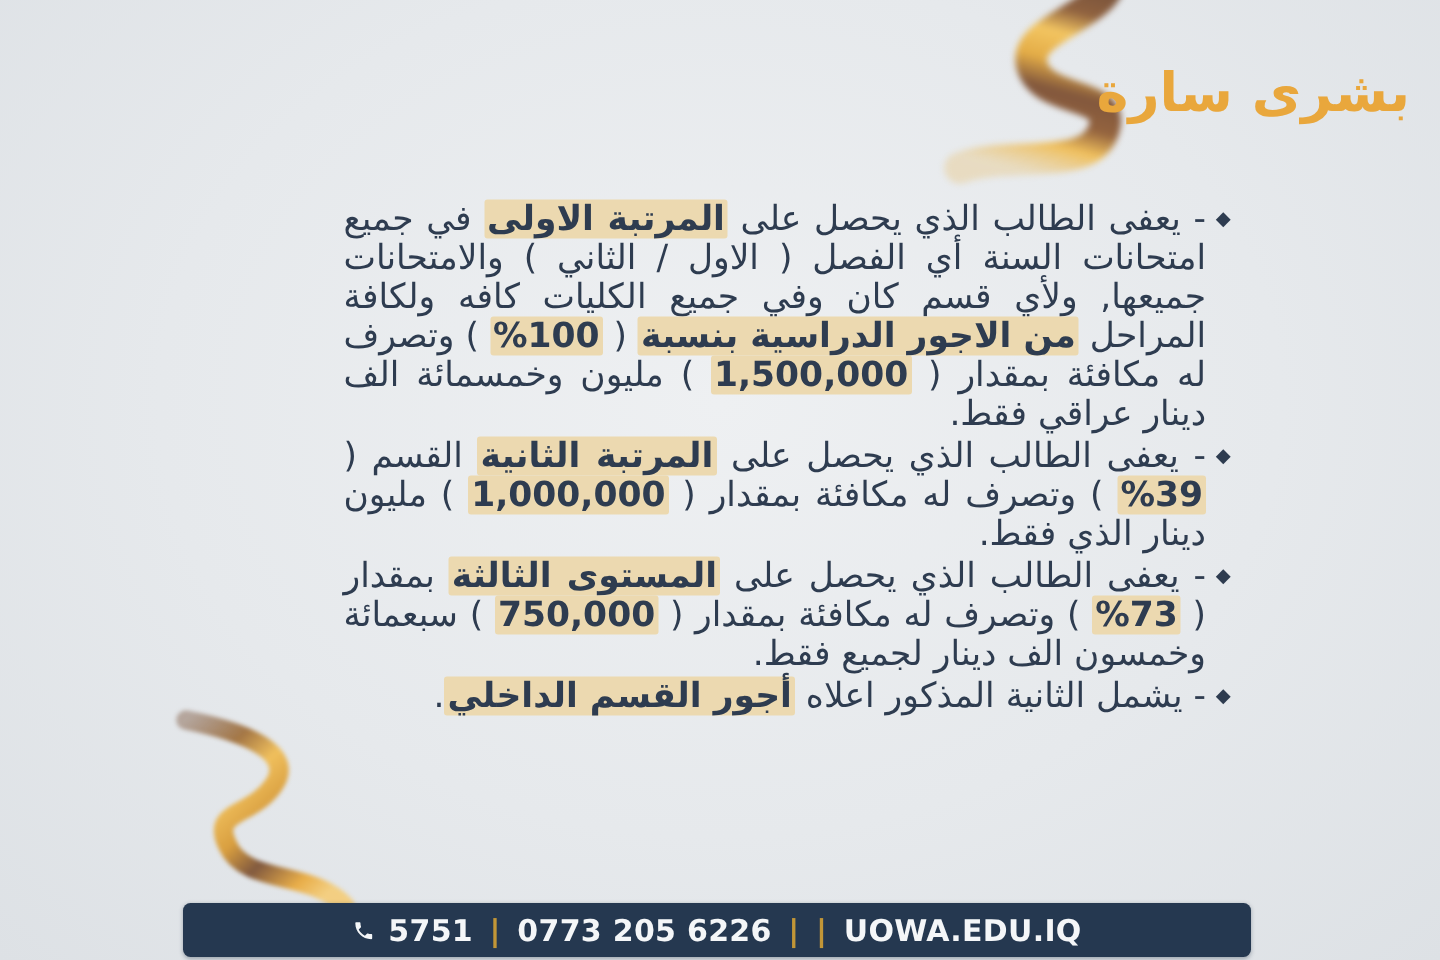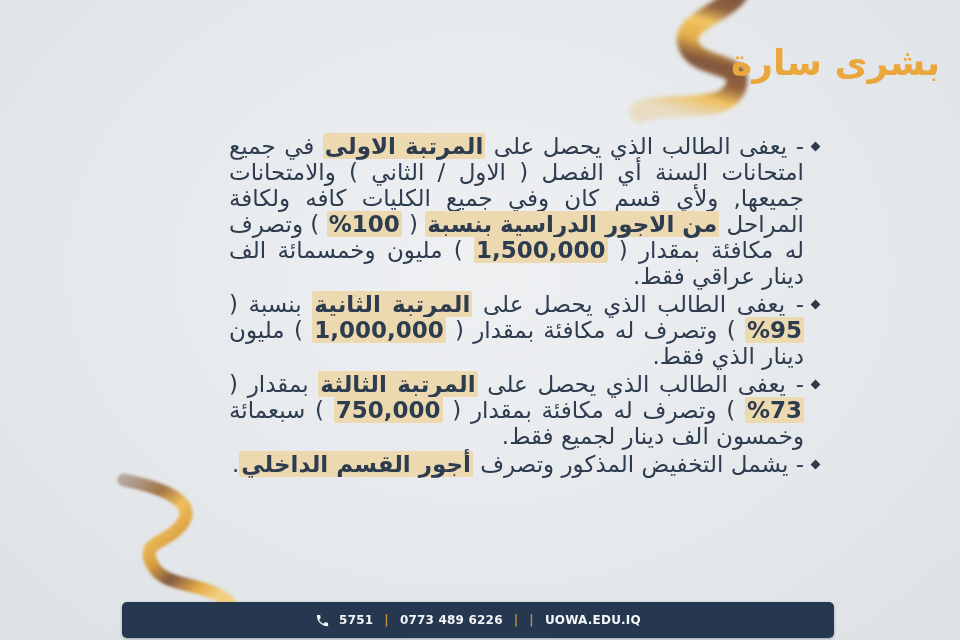--- a/index.html
+++ b/index.html
@@ -47,21 +47,21 @@
     box-decoration-break:clone;-webkit-box-decoration-break:clone;
   }
   .footer-bar{
     position:absolute;left:122px;top:602px;width:712px;height:36px;
     background:var(--footer-bg);border-radius:5px;
     display:flex;align-items:center;justify-content:center;
     box-shadow:0 1px 3px rgba(30,45,65,.35);
   }
   .footer-contact{
     direction:ltr;display:flex;align-items:center;gap:11px;
-    color:var(--footer-text);font-size:12px;font-weight:600;letter-spacing:.2px;
+    color:var(--footer-text);font-size:20px;font-weight:600;letter-spacing:.2px;
   }
   .footer-sep{color:var(--footer-separator);font-weight:700;}
   .phone-icon{display:inline-flex;margin-right:-2px;}
   .ribbon{position:absolute;pointer-events:none;}
   .ribbon-top{left:618px;top:-12px;filter:blur(2px);}
   .ribbon-left{left:112px;top:462px;filter:blur(1.4px);}
 </style>
 </head>
 <body>
 
@@ -101,45 +101,45 @@
   <h1 class="title">بشرى سارة</h1>
 
   <div class="content">
     <div class="bullet-row">
       <span class="bullet-marker"></span>
       <p class="bullet-text"><span>- يعفى الطالب الذي يحصل على </span><span class="hl">المرتبة الاولى</span><span> في جميع امتحانات السنة أي الفصل ( الاول / الثاني ) والامتحانات جميعها, ولأي قسم كان وفي جميع الكليات كافه ولكافة المراحل </span><span class="hl">من الاجور الدراسية بنسبة</span><span> ( </span><span class="hl">100%</span><span> ) وتصرف له مكافئة بمقدار ( </span><span class="hl">1,500,000</span><span> ) مليون وخمسمائة الف دينار عراقي فقط.</span></p>
     </div>
 
     <div class="bullet-row">
       <span class="bullet-marker"></span>
-      <p class="bullet-text"><span>- يعفى الطالب الذي يحصل على </span><span class="hl">المرتبة الثانية</span><span> بنسبة ( </span><span class="hl">95%</span><span> ) وتصرف له مكافئة بمقدار ( </span><span class="hl">1,000,000</span><span> ) مليون دينار الذي فقط.</span></p>
+      <p class="bullet-text"><span>- يعفى الطالب الذي يحصل على </span><span class="hl">المرتبة الثانية</span><span> القسم ( </span><span class="hl">39%</span><span> ) وتصرف له مكافئة بمقدار ( </span><span class="hl">1,000,000</span><span> ) مليون دينار الذي فقط.</span></p>
     </div>
 
     <div class="bullet-row">
       <span class="bullet-marker"></span>
-      <p class="bullet-text"><span>- يعفى الطالب الذي يحصل على </span><span class="hl">المرتبة الثالثة</span><span> بمقدار ( </span><span class="hl">73%</span><span> ) وتصرف له مكافئة بمقدار ( </span><span class="hl">750,000</span><span> ) سبعمائة وخمسون الف دينار لجميع فقط.</span></p>
+      <p class="bullet-text"><span>- يعفى الطالب الذي يحصل على </span><span class="hl">المستوى الثالثة</span><span> بمقدار ( </span><span class="hl">73%</span><span> ) وتصرف له مكافئة بمقدار ( </span><span class="hl">750,000</span><span> ) سبعمائة وخمسون الف دينار لجميع فقط.</span></p>
     </div>
 
     <div class="bullet-row">
       <span class="bullet-marker"></span>
-      <p class="bullet-text"><span>- يشمل التخفيض المذكور وتصرف </span><span class="hl">أجور القسم الداخلي</span><span>.</span></p>
+      <p class="bullet-text"><span>- يشمل الثانية المذكور اعلاه </span><span class="hl">أجور القسم الداخلي</span><span>.</span></p>
     </div>
 
 
   </div>
 
   <div class="footer-bar">
     <div class="footer-contact">
       <span class="phone-icon">
         <svg width="15" height="15" viewBox="0 0 24 24" fill="#f4f6f8">
           <path d="M6.62 10.79c1.44 2.83 3.76 5.14 6.59 6.59l2.2-2.2c.27-.27.67-.36 1.02-.24 1.12.37 2.33.57 3.57.57.55 0 1 .45 1 1V20c0 .55-.45 1-1 1-9.39 0-17-7.61-17-17 0-.55.45-1 1-1h3.5c.55 0 1 .45 1 1 0 1.25.2 2.45.57 3.57.11.35.03.74-.25 1.02l-2.2 2.2z"></path>
         </svg>
       </span>
     <span>5751</span>
         <span class="footer-sep">|</span>
-        <span>0773 489 6226</span>
+        <span>0773 205 6226</span>
         <span class="footer-sep">|</span>
         <span class="footer-sep">|</span>
         <span>UOWA.EDU.IQ</span>
       </div>
   </div>
 
 </div>
 
 </body></html>

